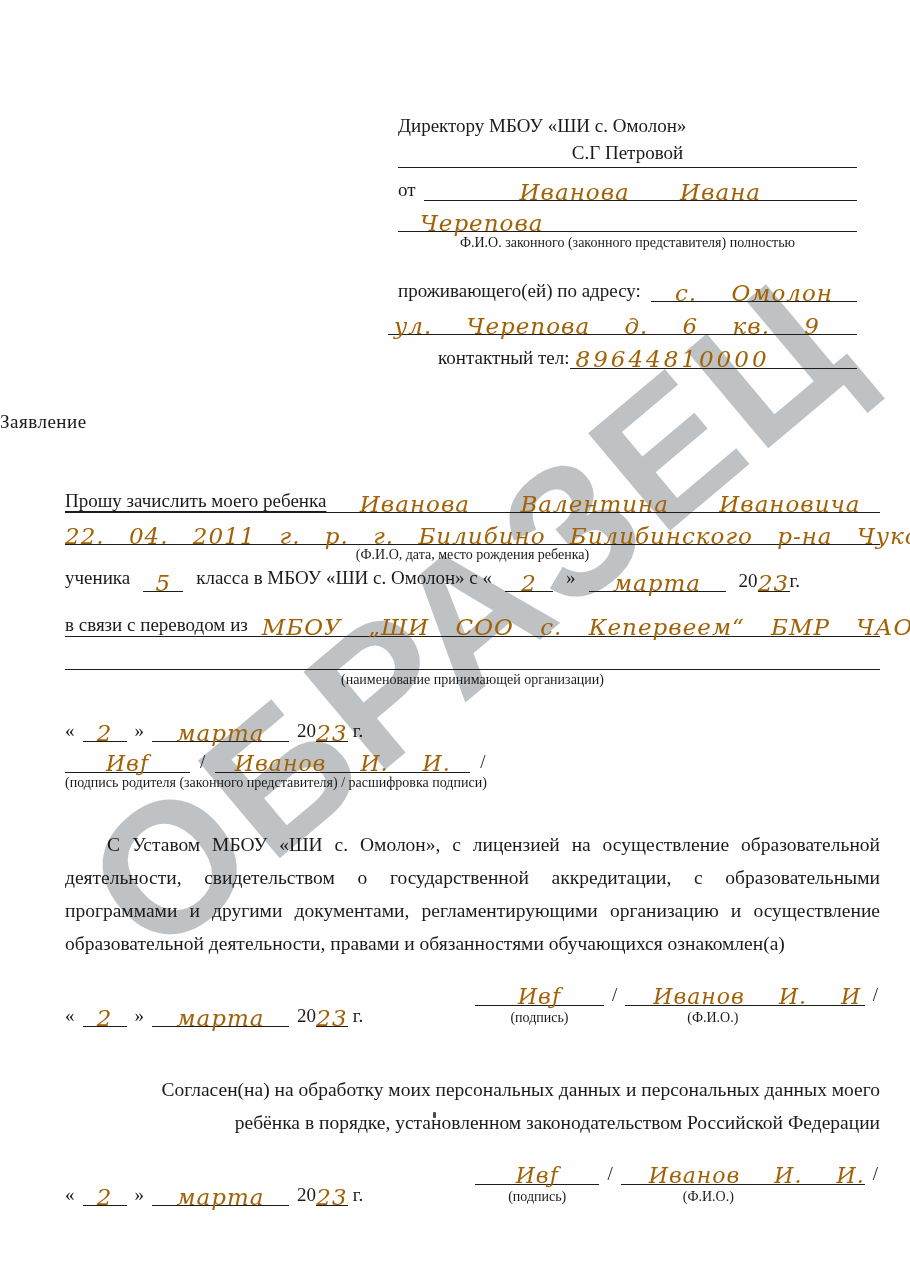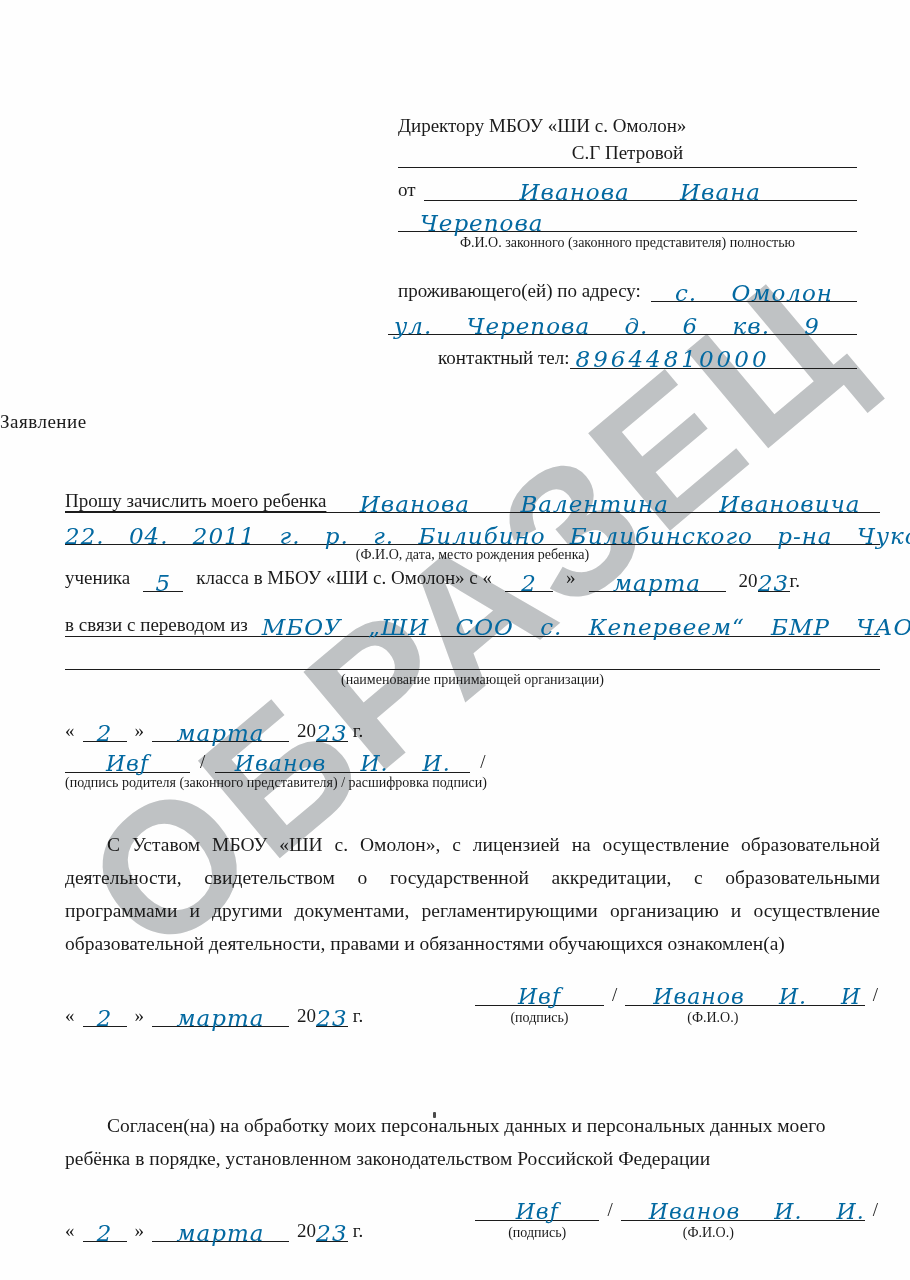--- a/index.html
+++ b/index.html
@@ -21,21 +21,21 @@
 
   .u { border-bottom:1.6px solid #1c1c1c; }
   .line { display:flex; align-items:flex-end; }
   .fill { flex:1 1 auto; }
   .cx { justify-content:center; display:flex; }
   .caption { font-size:14px; line-height:19px; }
   .tc { text-align:center; }
 
   .hw {
     display:inline-block; font-family:"DejaVu Serif", serif; font-style:italic;
-    color:#0369a1; font-size:23px; line-height:24px; letter-spacing:1px;
+    color:#a16207; font-size:23px; line-height:24px; letter-spacing:1px;
     word-spacing:12px; white-space:nowrap; transform:translateY(4px);
   }
   .hw.sm { font-size:22px; }
   .ws2 { word-spacing:26px; }
   .ws3 { word-spacing:42px; }
 
   
   .right-block { margin-left:398px; width:459px; }
   .r-dir { line-height:27px; }
   .r-name { line-height:28px; text-align:center; }
@@ -70,21 +70,21 @@
 
   .datefrag { display:flex; align-items:flex-end; gap:8px; }
   .df-day { width:44px; } .df-month { width:137px; }
 
   .sig1-date { margin-top:22px; min-height:31px; }
   .sig1-row { margin-top:1px; min-height:30px; display:flex; align-items:flex-end; gap:8px; }
   .sig1-row .w125 { width:125px; } .sig1-row .w255 { width:255px; }
   .slash { padding:0 2px; }
 
   .para { margin-top:36px; text-align:justify; text-indent:42px; line-height:33px; font-size:19.5px; }
-  .para.consent { margin-top:82px; text-align:left; }
+  .para.consent { margin-top:46px; text-align:right; }
 
   .sigrow { display:flex; align-items:flex-end; margin-top:16px; }
   .sigrow .dateblock { width:410px; flex:0 0 auto; }
   .sigcols { flex:1 1 auto; display:flex; align-items:flex-start; gap:6px; }
   .sigcol { display:flex; flex-direction:column; }
   .sigcol .useg { min-height:30px; display:flex; align-items:flex-end; justify-content:center; border-bottom:1.6px solid #1c1c1c; }
   .sigcol-sign { flex:1.05; }
   .sigcol-name { flex:1.95; }
   .sigcol-name .useg { justify-content:flex-start; padding-left:28px; }
   .sigcol .caption { margin-top:2px; }

